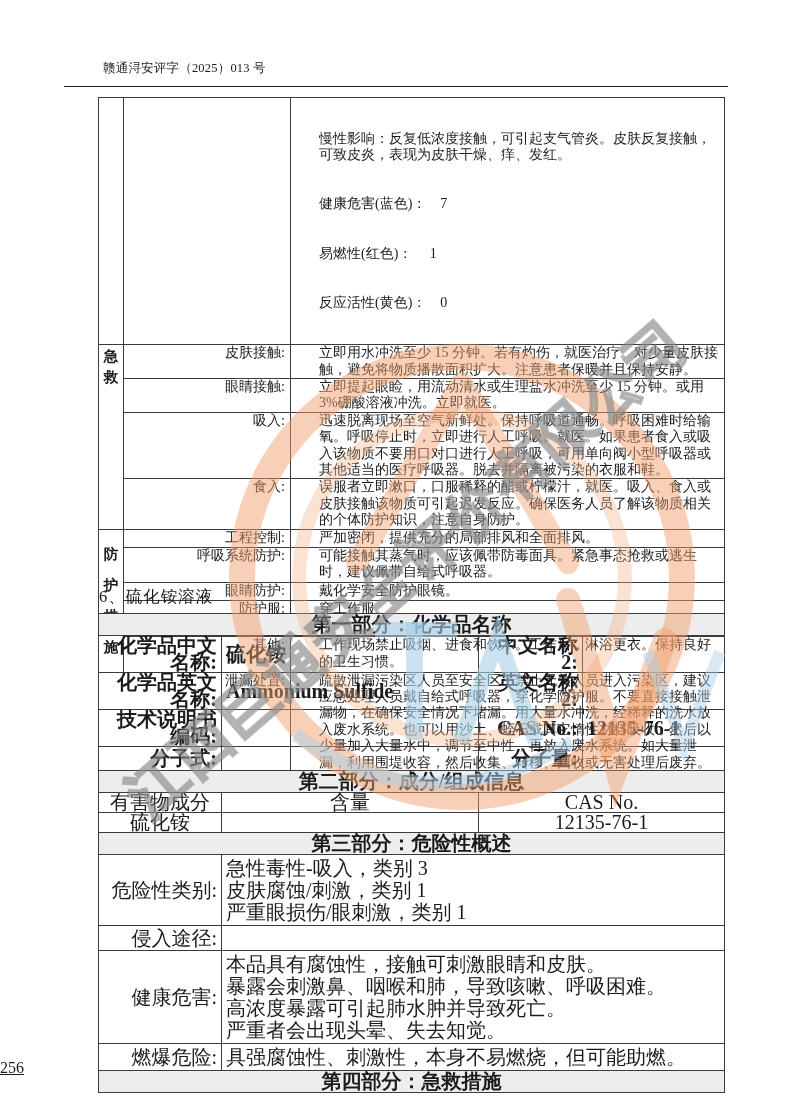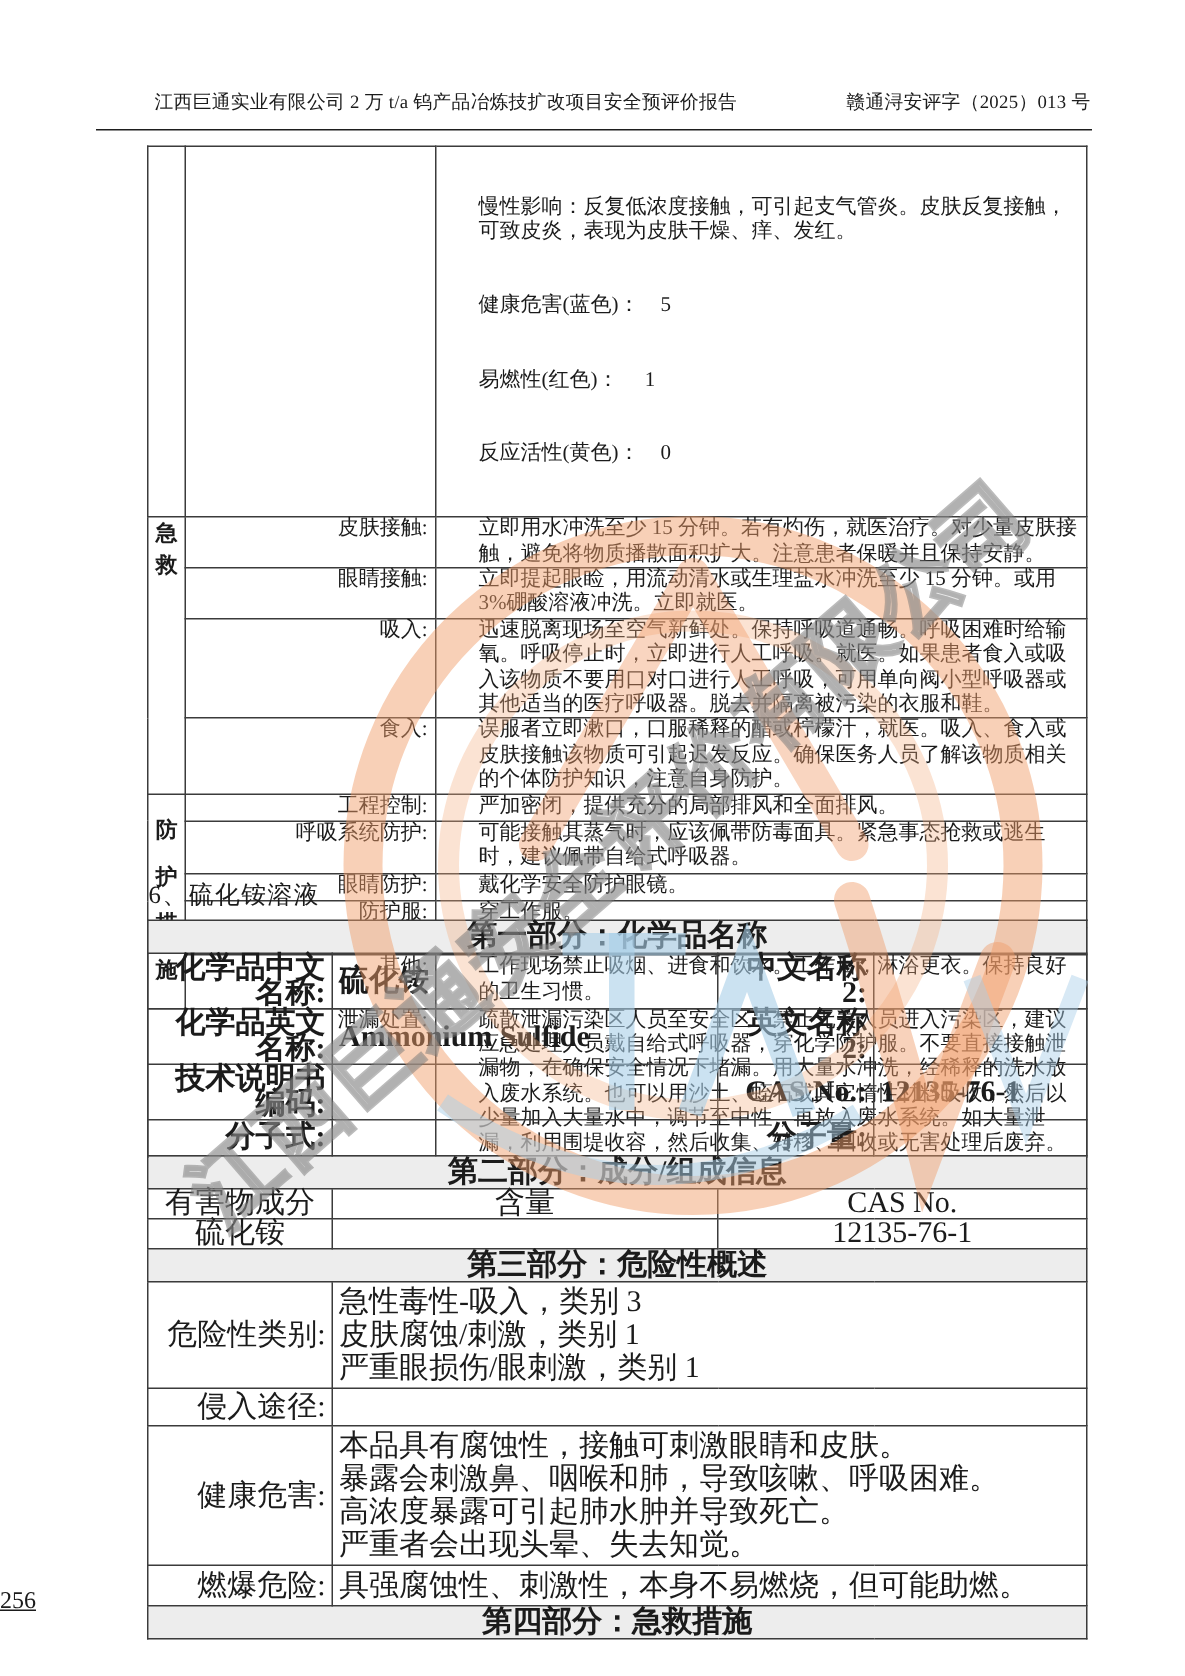--- a/index.html
+++ b/index.html
@@ -42,38 +42,37 @@
            font-size:58px;font-weight:bold;letter-spacing:2px;white-space:nowrap;
            color:rgba(190,190,190,0.32);-webkit-text-stroke:2.2px rgba(120,120,120,0.5);
            font-family:"Liberation Sans","DejaVu Sans",sans-serif;}
 </style>
 </head>
 <body>
 
 <div>
 
   <div class="hdr">
-    <span>江西巨通实业有限公司 2 万 t/a 钨产品冶炼技扩改项目安全预评价报告</span>
     <span>赣通浔安评字（2025）013 号</span>
   </div>
   <div class="hdr-rule"></div>
 
   <table class="t1">
     <colgroup>
         <col style="width:25px">
         <col style="width:167px">
         <col>
       </colgroup>
     <tbody>
         <tr>
       <td class="g"></td>
       <td class="lab"></td>
       <td class="con">
         <div>慢性影响：反复低浓度接触，可引起支气管炎。皮肤反复接触，可致皮炎，表现为皮肤干燥、痒、发红。</div>
-        <div>健康危害(蓝色)：    5</div>
+        <div>健康危害(蓝色)：    7</div>
         <div>易燃性(红色)：     1</div>
         <div>反应活性(黄色)：    0</div>
       </td>
     </tr>
     <tr>
       <td class="g" rowspan="4">
         <span>急</span><br>
         <span>救</span>
       </td>
       <td class="lab">皮肤接触:</td>

